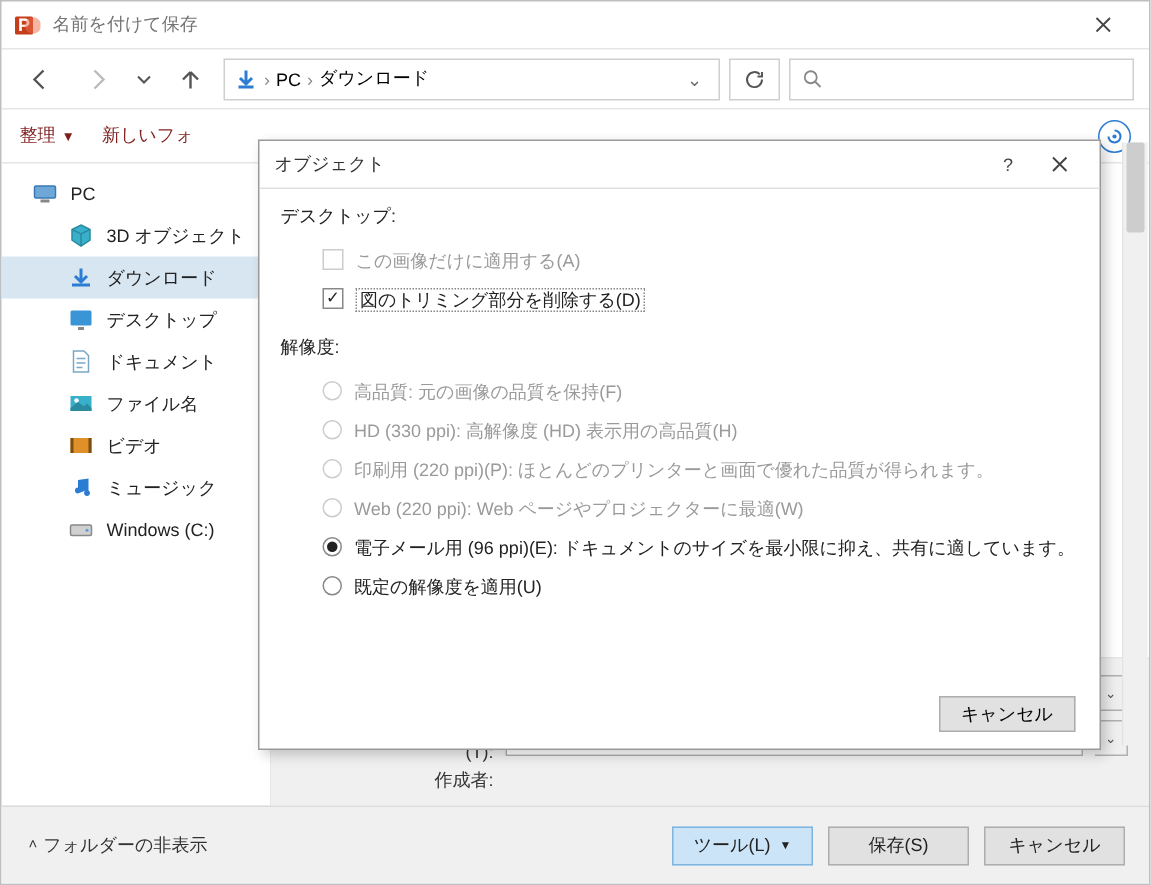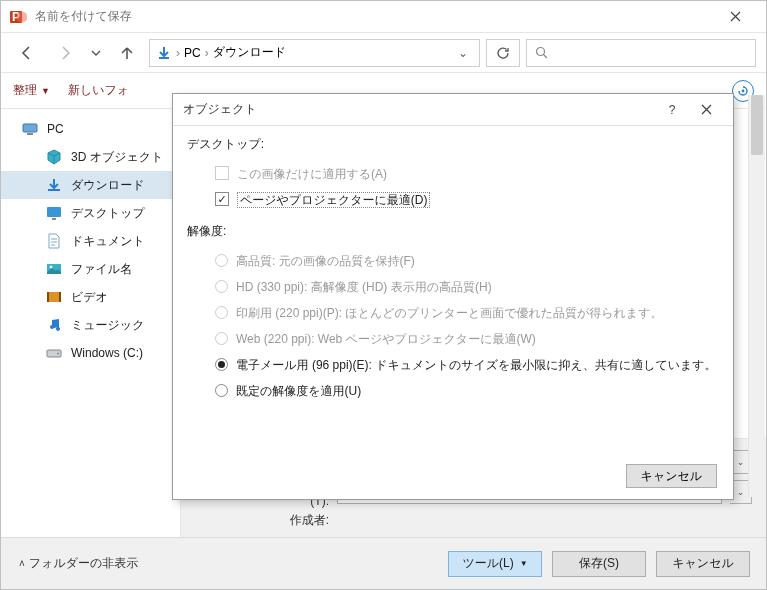--- a/index.html
+++ b/index.html
@@ -307,21 +307,21 @@
 
   <div class="dlg-body">
     <div class="dlg-section">
       <div class="dlg-sec-title">デスクトップ:</div>
       <div class="opt">
         <span class="cbox disabled"></span>
         <span class="olabel disabled">この画像だけに適用する(A)</span>
       </div>
       <div class="opt">
         <span class="cbox checked"></span>
-        <span class="olabel"><span class="dotted">ページやプロジェクターに最適(D)</span></span>
+        <span class="olabel"><span class="dotted">図のトリミング部分を削除する(D)</span></span>
       </div>
     </div>
 
     <div class="dlg-section">
       <div class="dlg-sec-title">解像度:</div>
       <div class="opt">
         <span class="rad disabled"></span>
         <span class="olabel disabled">高品質: 元の画像の品質を保持(F)</span>
       </div>
       <div class="opt">

